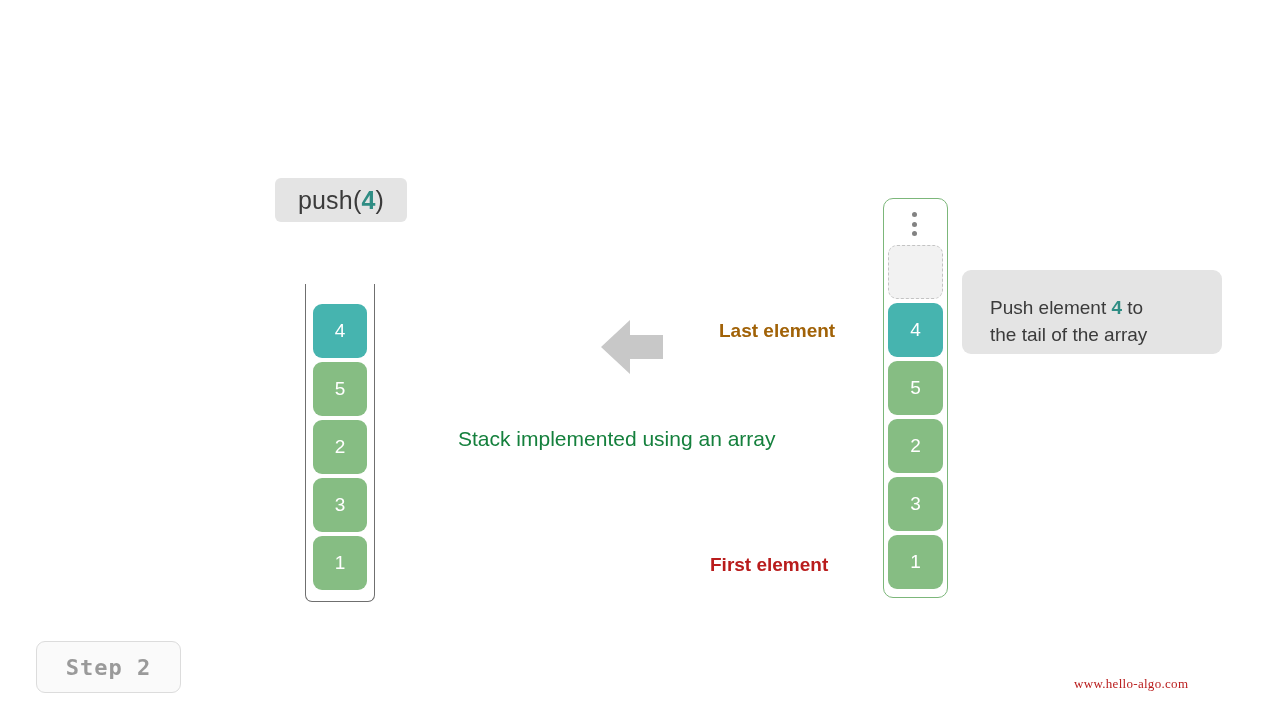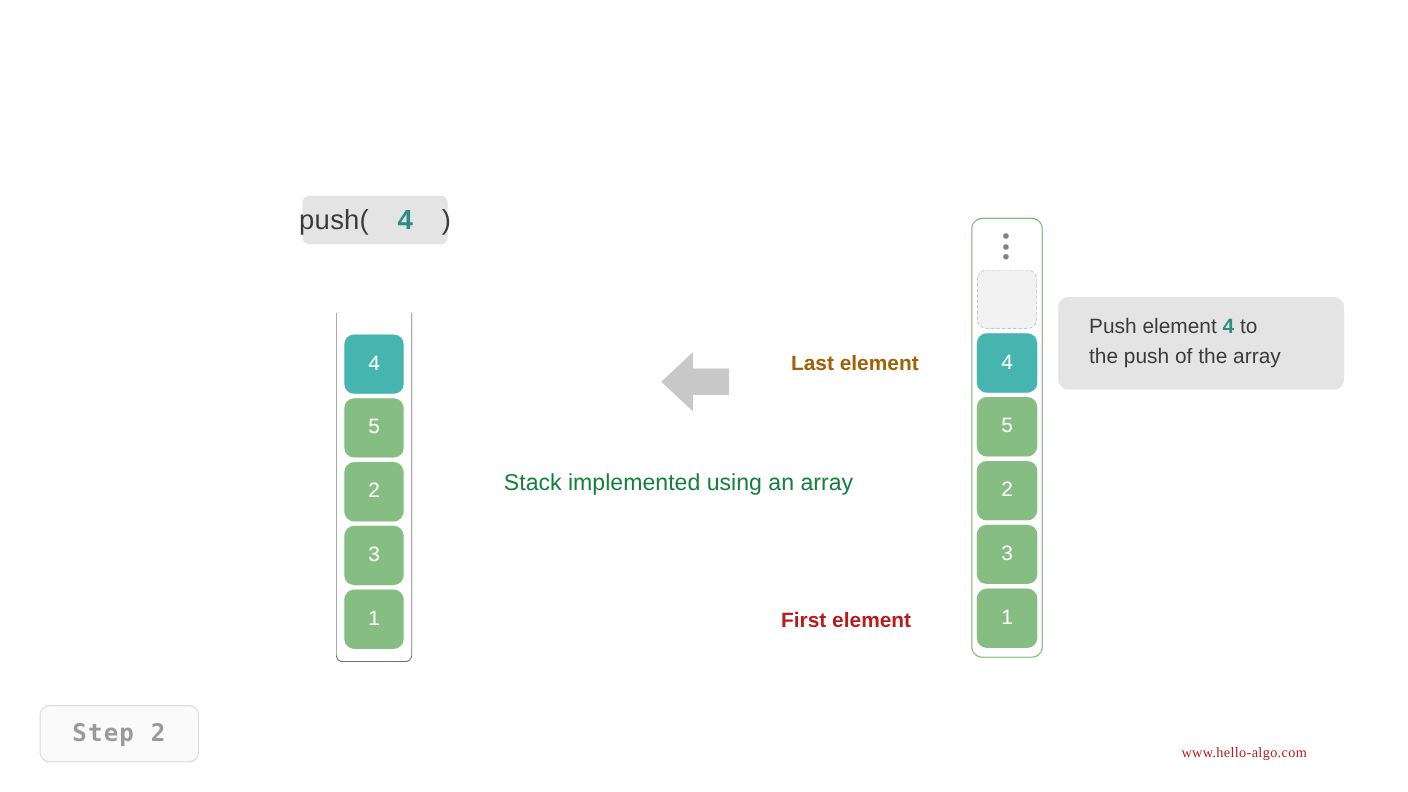--- a/index.html
+++ b/index.html
@@ -24,21 +24,20 @@
     width: 132px;
     height: 44px;
     background: #e4e4e4;
     border-radius: 6px;
     display: flex;
     align-items: center;
     justify-content: center;
     font-size: 25px;
     color: #3b3b3b;
     letter-spacing: .2px;
-    gap: 26px;
   }
   #op-label .accent {
     color: #2f8d84;
     font-weight: bold;
   }
 
   
   #stack-container {
     position: absolute;
     left: 305px;
@@ -162,21 +161,21 @@
   
   #callout {
     position: absolute;
     left: 962px;
     top: 270px;
     width: 260px;
     height: 84px;
     box-sizing: border-box;
     background: #e4e4e4;
     border-radius: 9px;
-    padding: 14px 22px 0 28px;
+    padding: 24px 22px 0 28px;
     font-size: 19px;
     line-height: 27px;
     color: #3b3b3b;
   }
   #callout .accent {
     color: #2f8d84;
     font-weight: bold;
   }
 
   
@@ -249,18 +248,18 @@
   <div class="cell empty"></div>
   <div class="cell teal">4</div>
   <div class="cell green">5</div>
   <div class="cell green">2</div>
   <div class="cell green">3</div>
   <div class="cell green">1</div>
 </div>
 
 <div id="callout">
   <span>Push element </span><span class="accent">4</span><span> to</span><br>
-  <span>the push of the array</span>
+  <span>the tail of the array</span>
 </div>
 
 <div id="step-badge">Step 2</div>
 
 <div id="watermark">www.hello-algo.com</div>
 
 </body></html>

